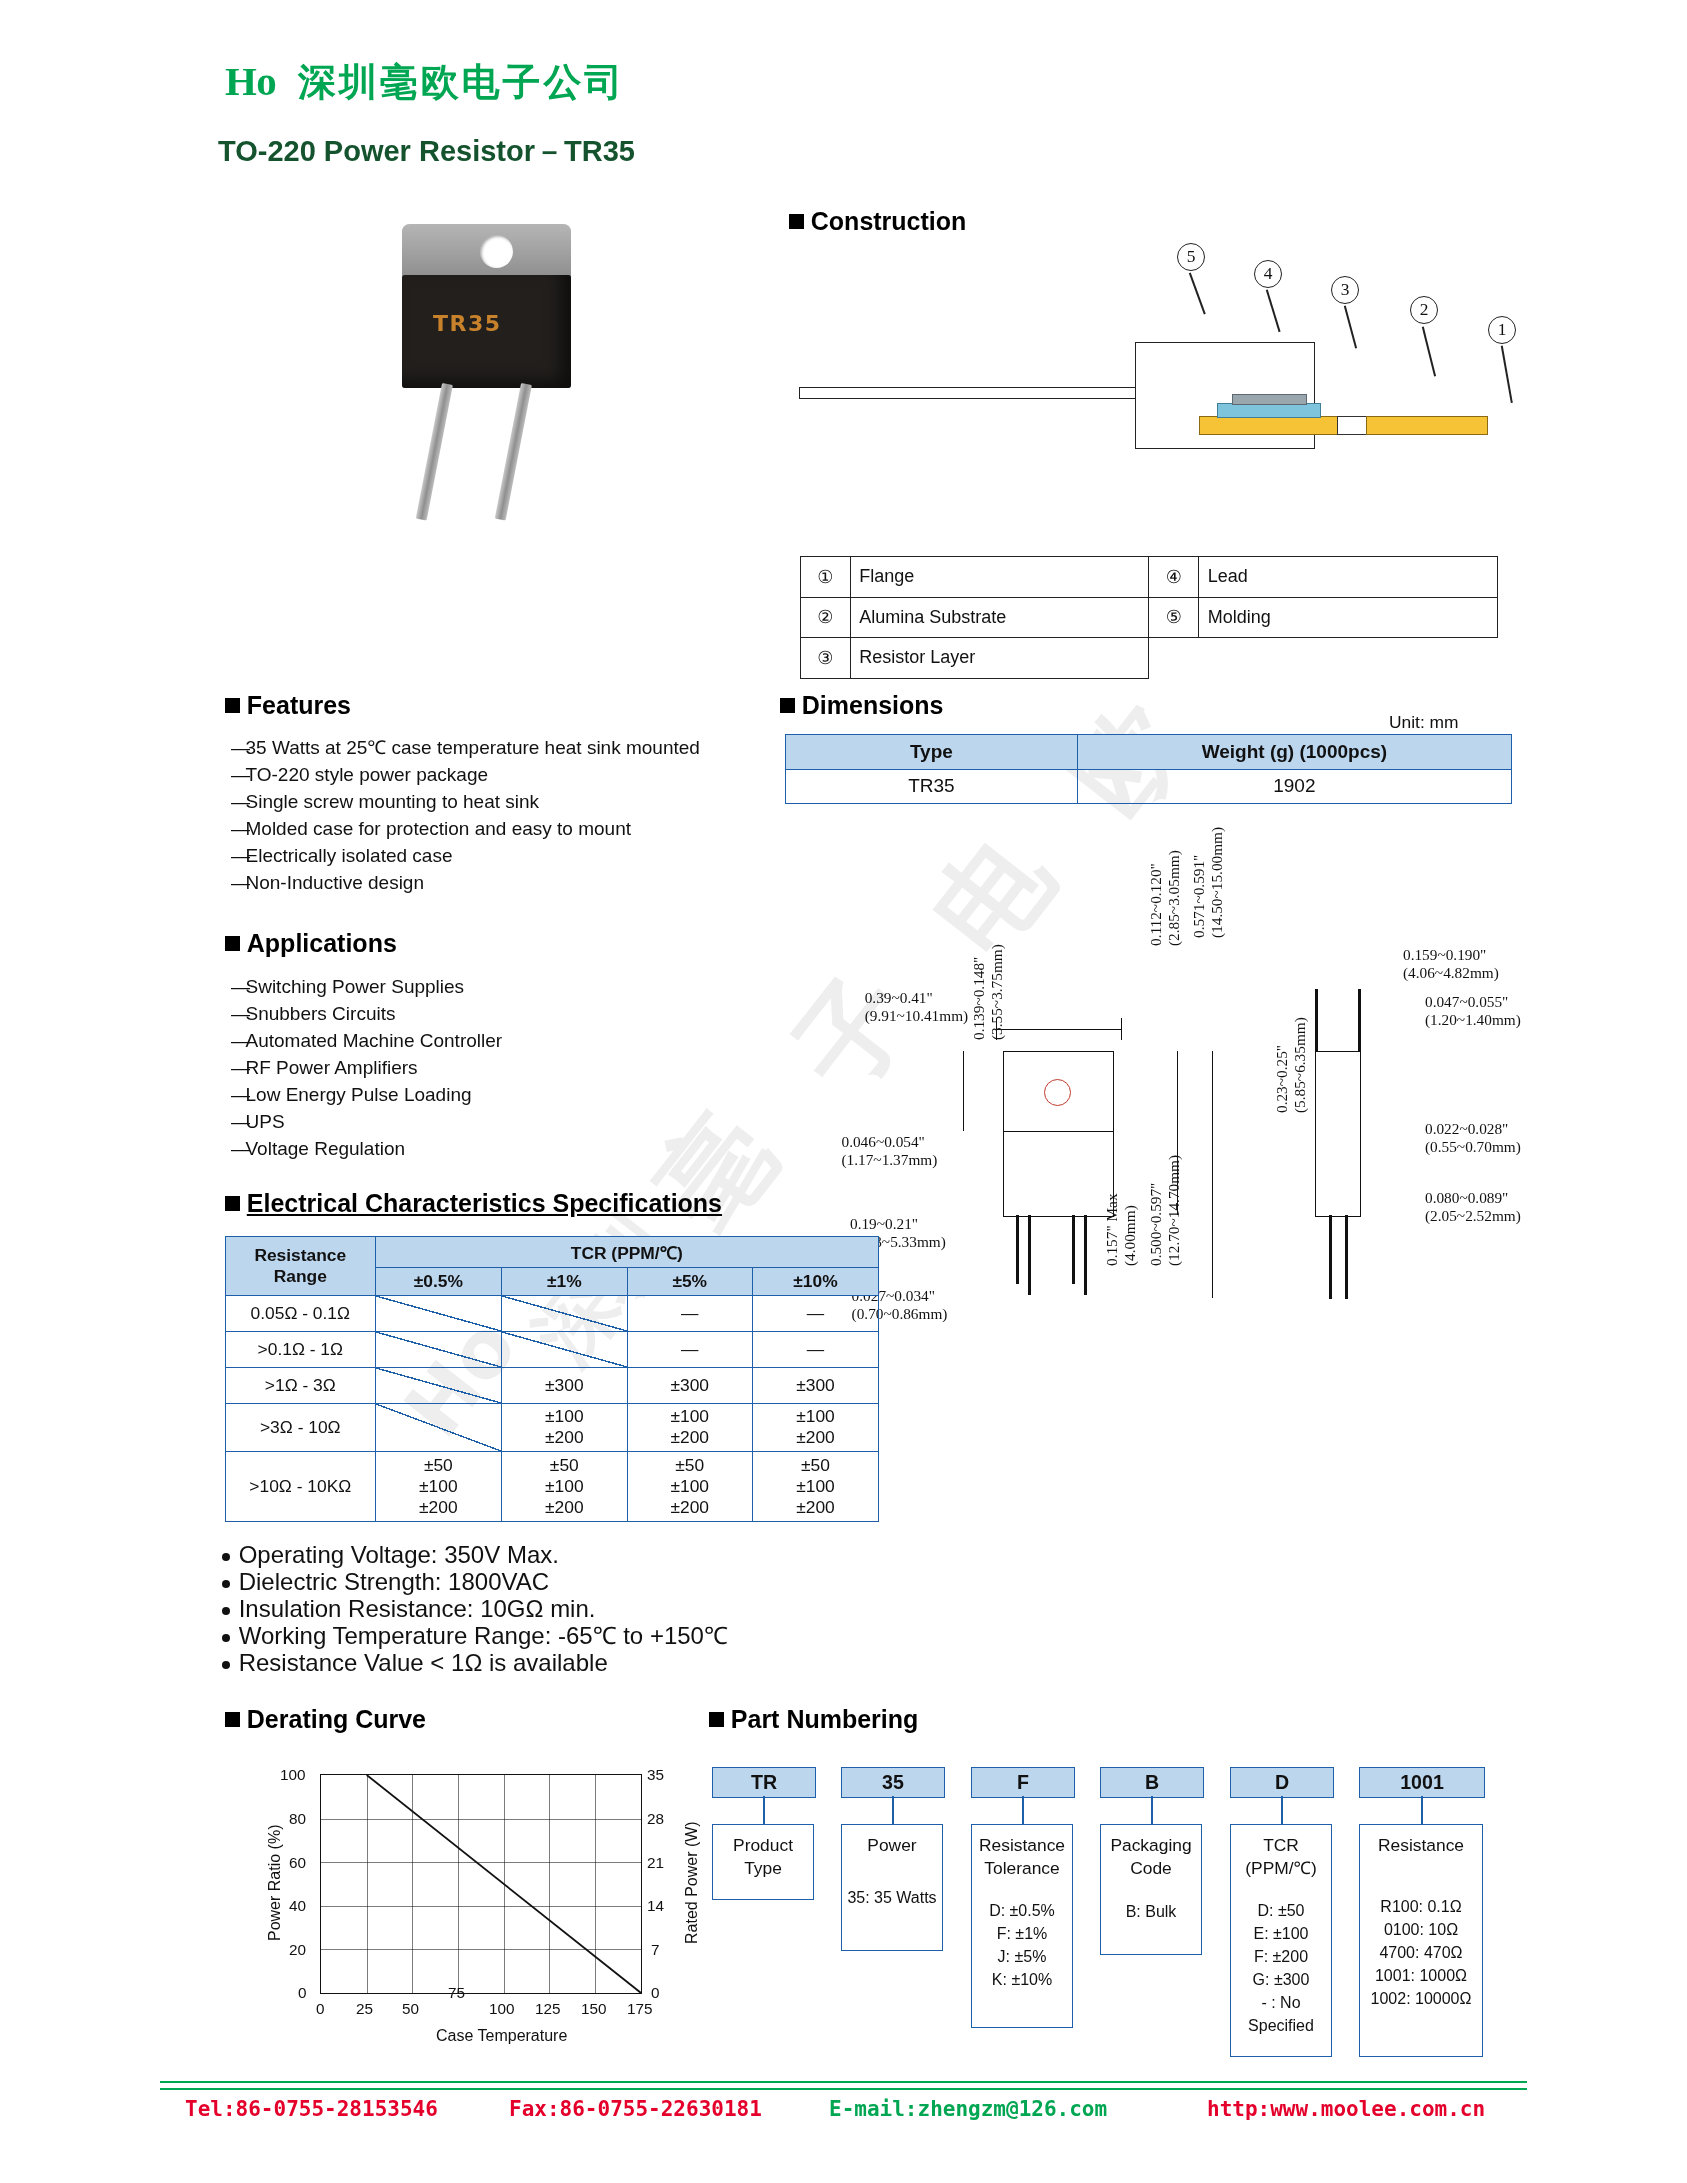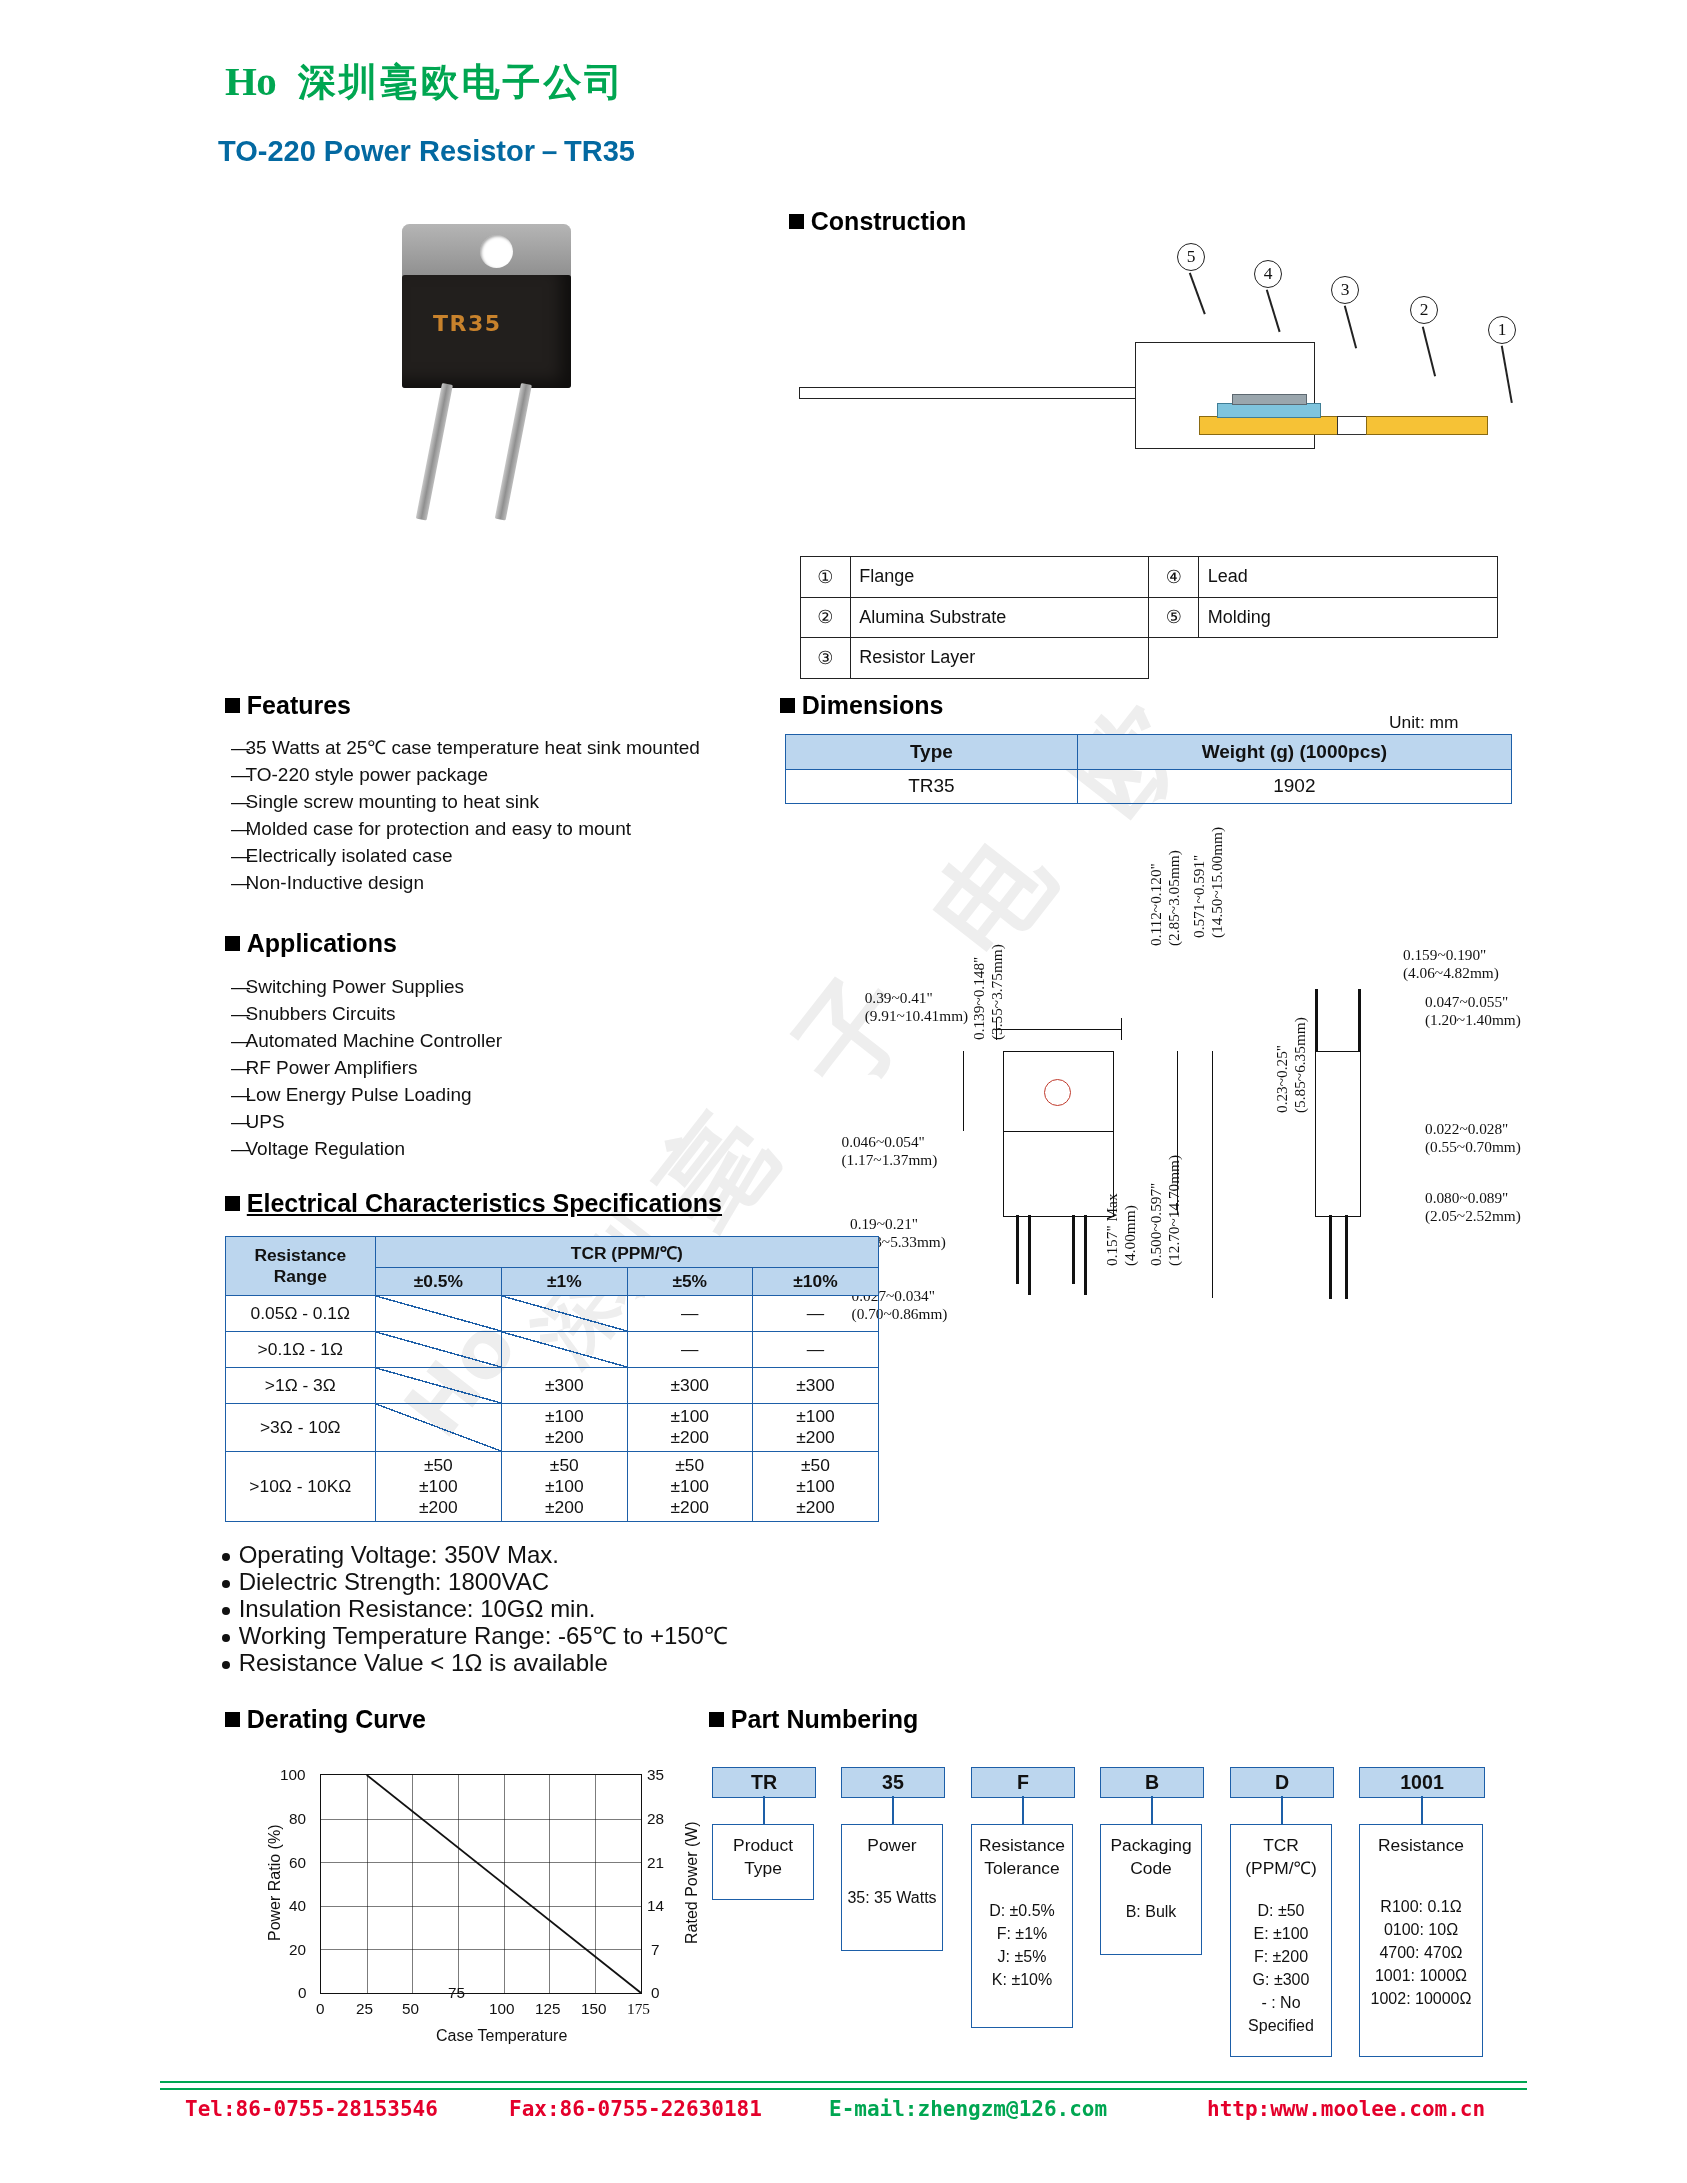--- a/index.html
+++ b/index.html
@@ -33,21 +33,21 @@
     font-size:41px;font-weight:bold;color:#00a651;
     font-family:"Liberation Serif", serif;letter-spacing:-0.7px;
   }
   .logo-cn{
     position:absolute;left:298px;top:57px;
     font-size:38px;font-weight:bold;color:#00a651;
     font-family:"DejaVu Sans", sans-serif;letter-spacing:2.9px;
   }
   .subtitle{
     position:absolute;left:218px;top:132px;
-    font-size:29px;font-weight:bold;color:#0369a1;
+    font-size:29px;font-weight:bold;color:#14532d;
     font-family:"Liberation Sans", sans-serif;
   }
 
   
   .sec-head{position:absolute;font-size:25px;font-weight:bold;color:#000;}
   .sec-head .sq{
     display:inline-block;width:14.5px;height:14.5px;background:#000;
     margin-right:7.3px;vertical-align:1.5px;
   }
 
@@ -482,21 +482,21 @@
     <div class="axis-lbl" style="left:411px;top:182px;">7</div>
     <div class="axis-lbl" style="left:411px;top:225px;">0</div>
 
     <div class="axis-lbl" style="left:76px;top:241px;">0</div>
     <div class="axis-lbl" style="left:116px;top:241px;">25</div>
     <div class="axis-lbl" style="left:162px;top:241px;">50</div>
     <div class="axis-lbl" style="left:208px;top:225px;">75</div>
     <div class="axis-lbl" style="left:249px;top:241px;">100</div>
     <div class="axis-lbl" style="left:295px;top:241px;">125</div>
     <div class="axis-lbl" style="left:341px;top:241px;">150</div>
-    <div class="axis-lbl" style="left:387px;top:241px;font-family:Liberation Serif, serif;">175</div>
+    <div class="axis-lbl" style="left:387px;top:241px;">175</div>
 
     <div class="axis-title vert" style="left:26px;top:182px;">Power Ratio (%)</div>
     <div class="axis-title vert" style="left:443px;top:185px;">Rated Power (W)</div>
     <div class="axis-title" style="left:196px;top:268px;">Case Temperature</div>
   </div>
 
   <div class="sec-head" style="left:709px;top:1705px;">
     <span class="sq"></span><span>Part Numbering</span>
   </div>
 

